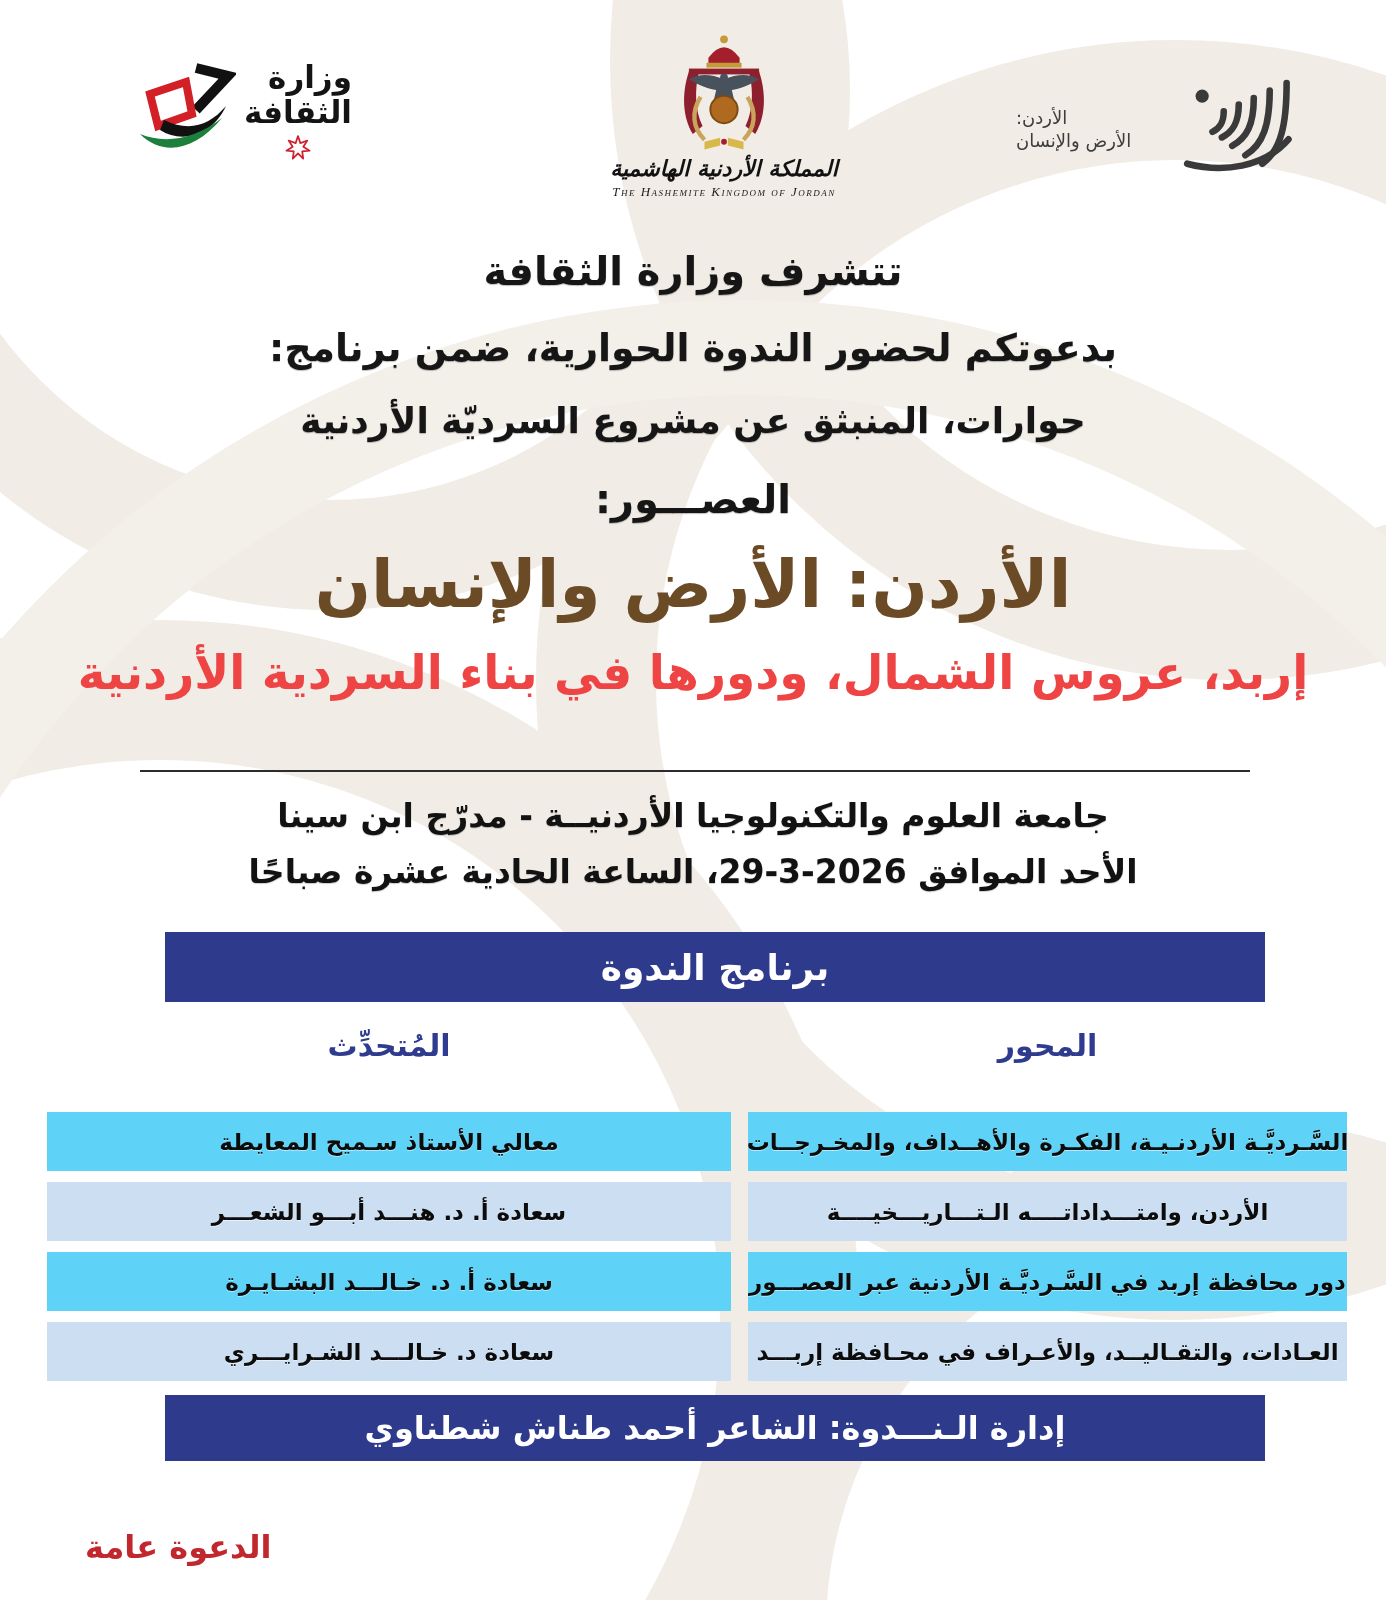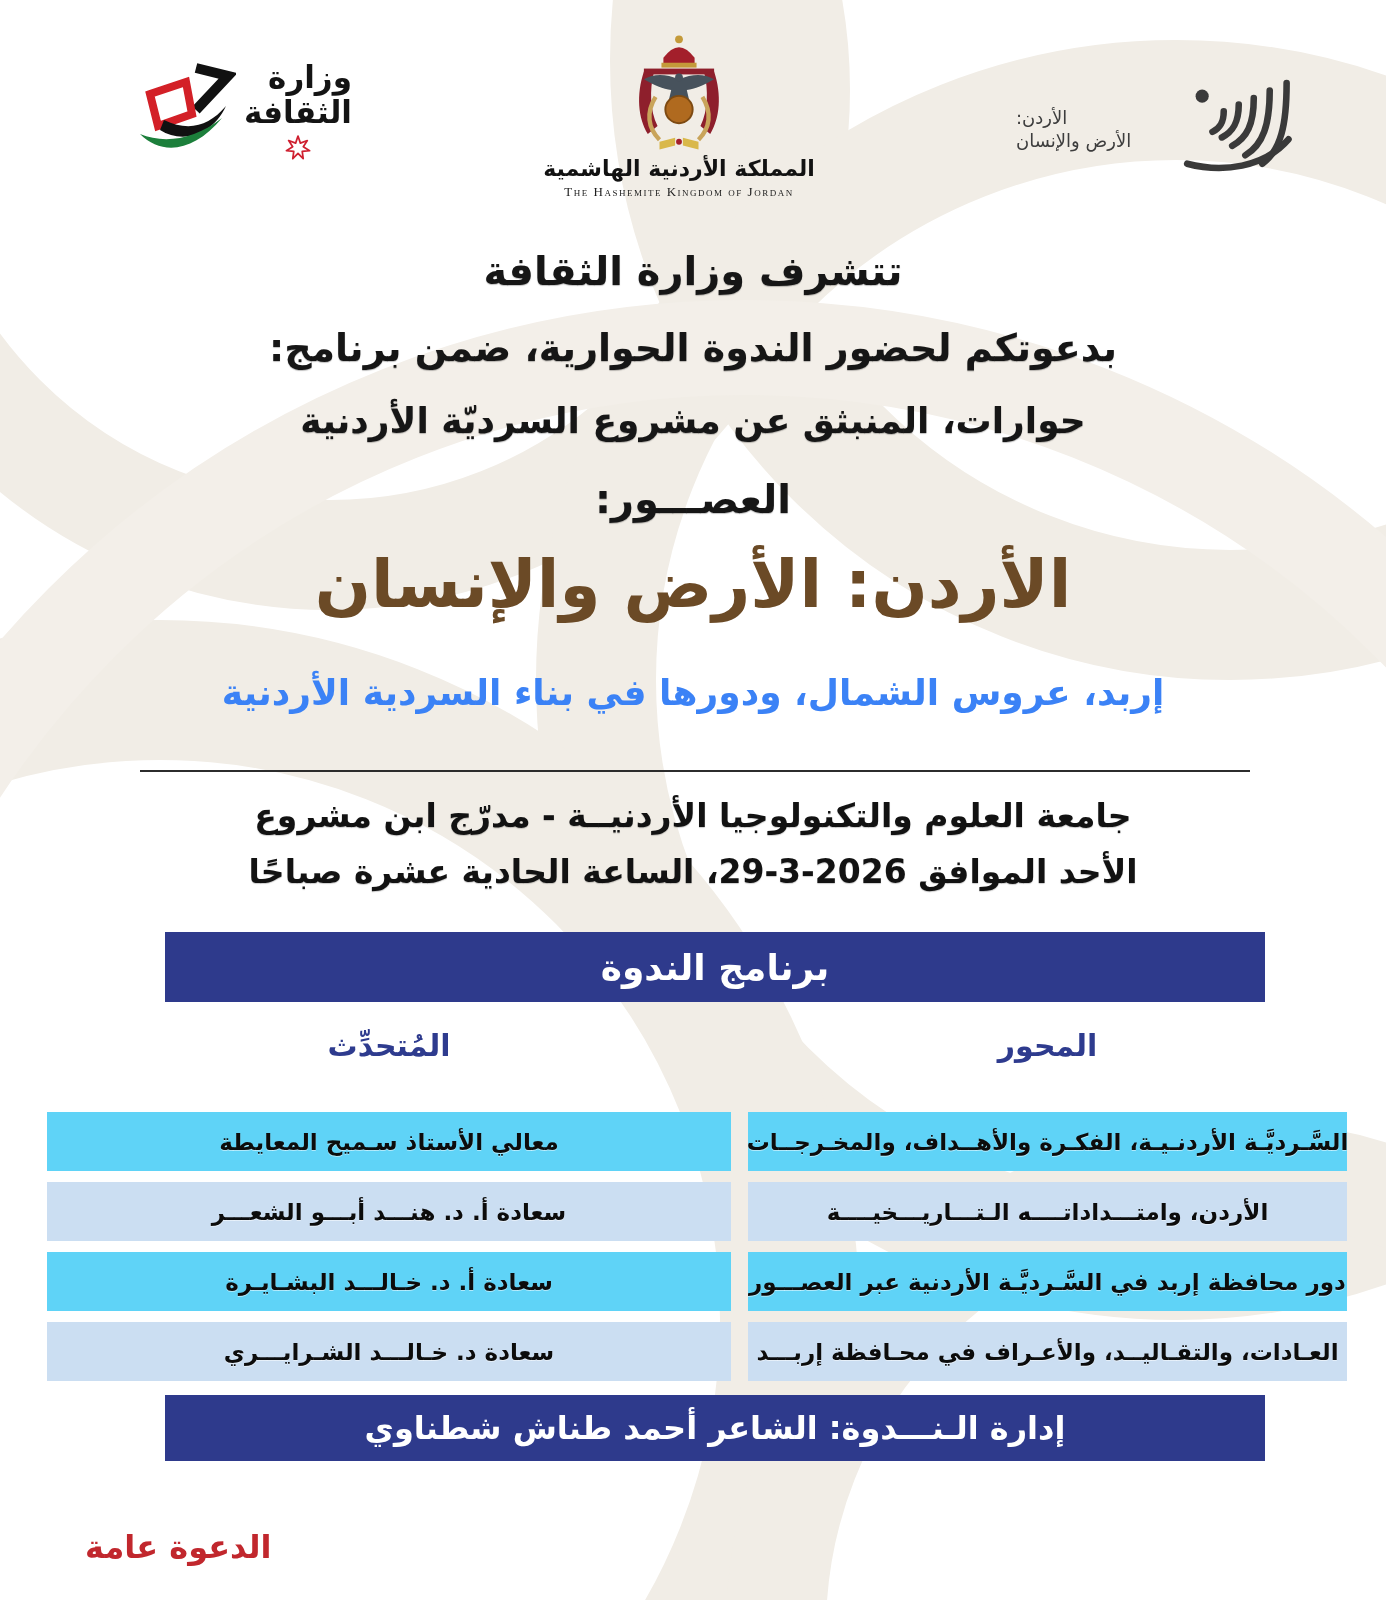--- a/index.html
+++ b/index.html
@@ -17,38 +17,38 @@
   .ring.r5{top:300px;left:-240px;width:1780px;height:1780px;border-width:95px;border-color:#f3efe9;}
   .ring.r6{top:1120px;right:-360px;width:820px;height:820px;border-width:100px;}
   .content{position:absolute;inset:0;z-index:1;}
 
   
   .ministry{position:absolute;top:60px;left:132px;display:flex;align-items:flex-start;gap:8px;}
   .ministry svg.book{width:104px;height:100px;}
   .ministry .mtxt{text-align:right;font-weight:bold;font-size:31px;line-height:1.12;color:#141414;}
   .ministry .star{display:block;margin:6px auto 0 auto;width:26px;height:26px;}
 
-  .emblem{position:absolute;top:30px;left:529px;width:300px;text-align:center;}
+  .emblem{position:absolute;top:30px;left:574px;width:300px;text-align:center;font-style:italic;}
   .emblem svg{width:156px;height:122px;display:block;margin:0 auto;}
   .emblem .ar{direction:rtl;font-weight:bold;font-size:22px;color:#121212;margin-top:4px;}
   .emblem .en{font-family:"Liberation Serif",serif;font-variant:small-caps;letter-spacing:1.5px;
               font-size:13px;color:#1d1d1d;margin-top:3px;}
 
   .brand{position:absolute;top:76px;left:1016px;width:280px;display:flex;align-items:center;gap:14px;}
   .brand .btxt{flex:1;direction:rtl;text-align:left;font-size:18px;line-height:1.3;color:#3d3d3d;}
   .brand svg{width:122px;height:106px;flex:0 0 auto;}
 
   
   .cline{position:absolute;left:0;right:0;text-align:center;direction:rtl;font-weight:bold;white-space:nowrap;}
   .l1{top:248px;font-size:40px;color:#161616;text-shadow:0 1px 1px rgba(0,0,0,.25);}
   .l2{top:326px;font-size:38px;color:#161616;text-shadow:0 1px 1px rgba(0,0,0,.25);}
   .l3{top:400px;font-size:36px;color:#161616;text-shadow:0 1px 1px rgba(0,0,0,.25);}
   .entitled{top:476px;font-size:40px;color:#161616;text-shadow:0 1px 1px rgba(0,0,0,.25);}
   .title{top:546px;font-size:66px;color:#6b4a26;}
-  .subtitle{top:672px;font-size:36px;color:#3b82f6;}
+  .subtitle{top:645px;font-size:47px;color:#ef4444;}
   .divider{position:absolute;top:770px;left:140px;width:1110px;height:2px;background:#2c2c2c;}
   .venue{top:796px;font-size:33px;color:#121212;text-shadow:0 1px 1px rgba(0,0,0,.2);}
   .date{top:852px;font-size:33px;color:#121212;text-shadow:0 1px 1px rgba(0,0,0,.2);}
 
   
   .band{position:absolute;left:165px;width:1100px;background:#2e3a8c;color:#ffffff;
         display:flex;align-items:center;justify-content:center;direction:rtl;font-weight:bold;}
   .band.program{top:932px;height:70px;font-size:36px;}
   .band.moderation{top:1395px;height:66px;font-size:32px;}
 
@@ -147,21 +147,21 @@
 
     <div class="cline l1">تتشرف وزارة الثقافة</div>
     <div class="cline l2">بدعوتكم لحضور الندوة الحوارية، ضمن برنامج:</div>
     <div class="cline l3">حوارات، المنبثق عن مشروع السرديّة الأردنية</div>
     <div class="cline entitled">العصـــور:</div>
     <div class="cline title">الأردن: الأرض والإنسان</div>
     <div class="cline subtitle">إربد، عروس الشمال، ودورها في بناء السردية الأردنية</div>
 
     <div class="divider"></div>
 
-    <div class="cline venue">جامعة العلوم والتكنولوجيا الأردنيــة - مدرّج ابن مشروع</div>
+    <div class="cline venue">جامعة العلوم والتكنولوجيا الأردنيــة - مدرّج ابن سينا</div>
     <div class="cline date">الأحد الموافق 2026-3-29، الساعة الحادية عشرة صباحًا</div>
 
     <div class="band program">برنامج الندوة</div>
 
     <div class="colheads">
       <div class="theme-h">المحور</div>
       <div class="gap"></div>
       <div class="speaker-h">المُتحدِّث</div>
     </div>
 

